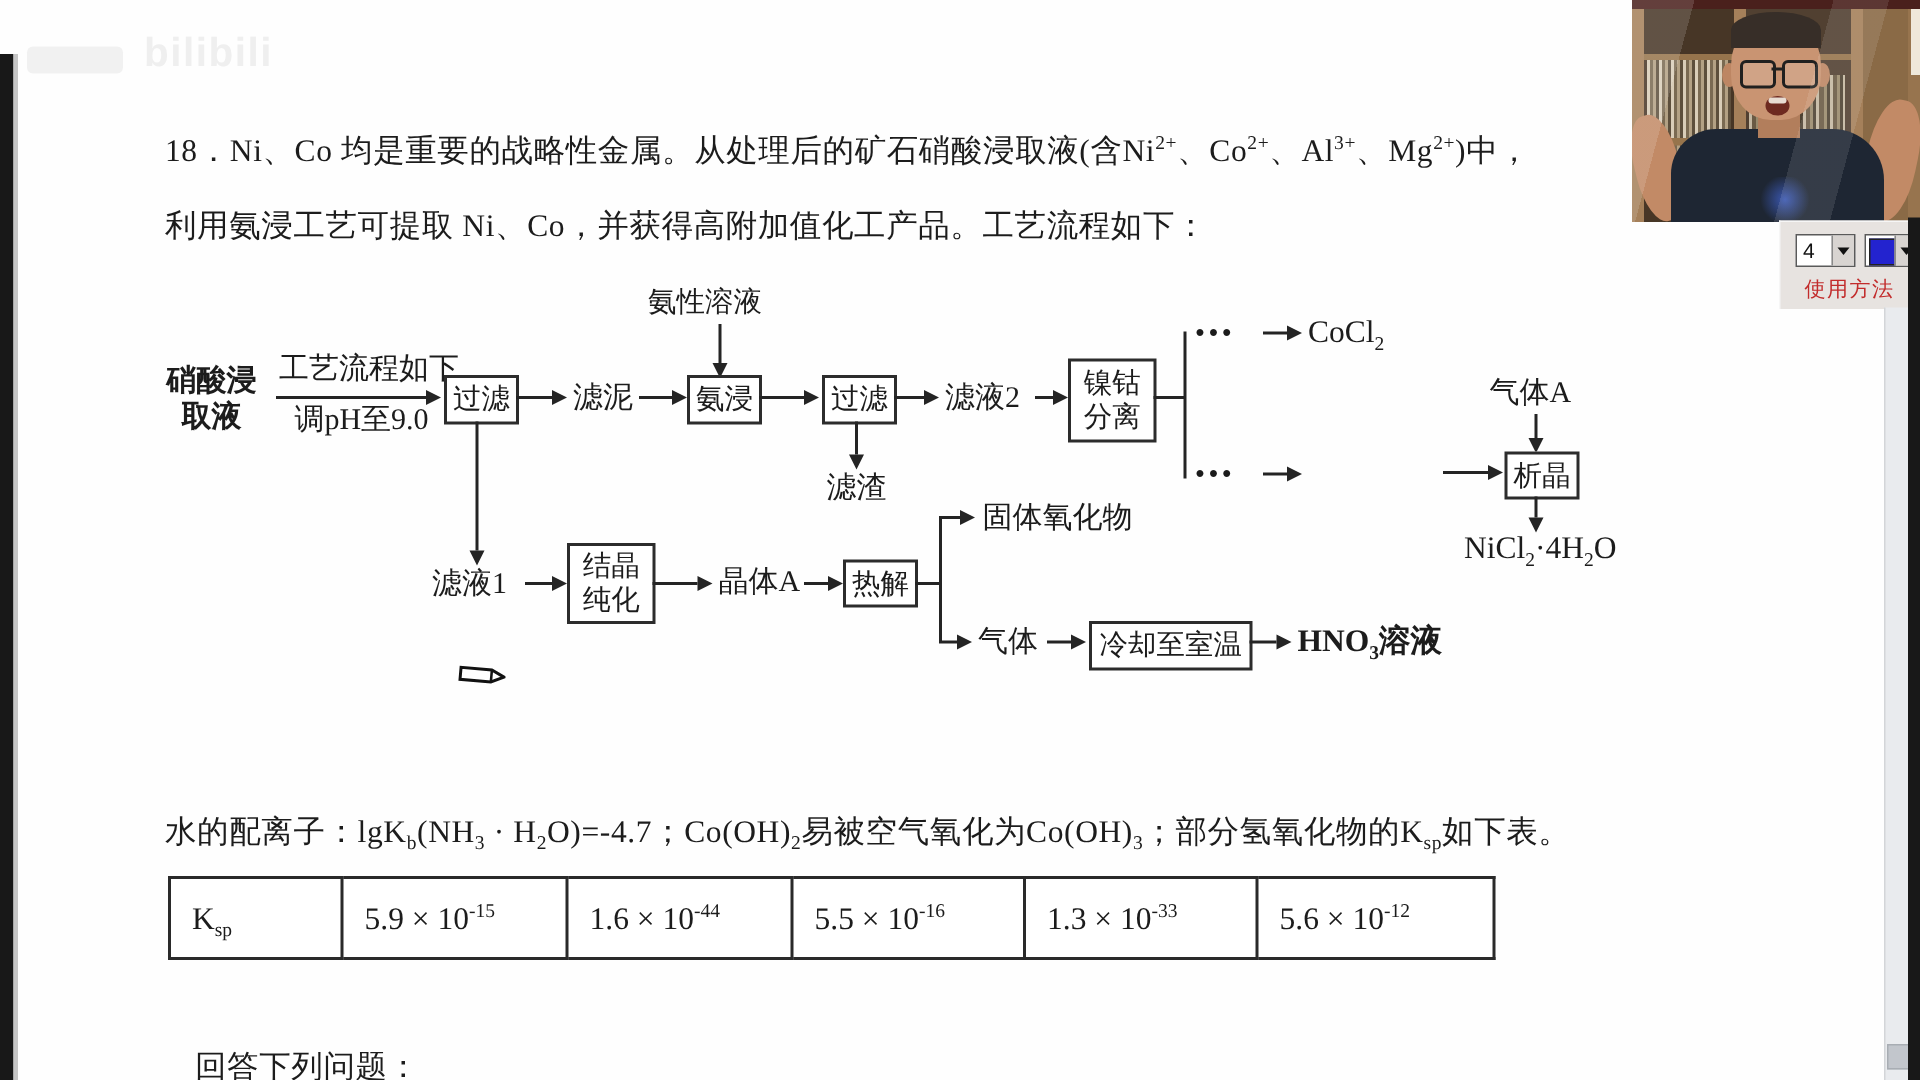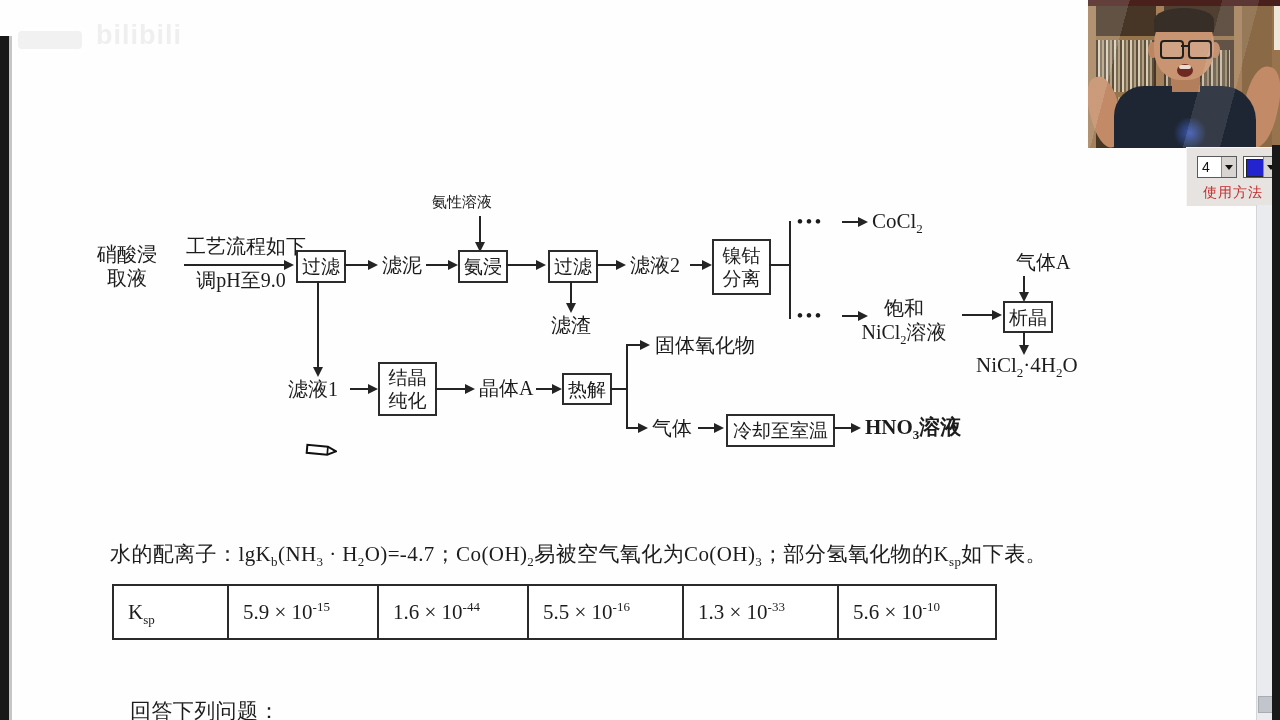--- a/index.html
+++ b/index.html
@@ -47,26 +47,28 @@
   .usage{position:absolute;left:0;top:36px;width:92px;text-align:center;font-size:14px;color:#c22b2b;letter-spacing:1px;}
   .pencil{position:absolute;left:303px;top:433px;width:34px;height:34px;}
 </style>
 </head>
 <body>
 
 <div class="stage">
 
   <div class="wm"><span class="blob"></span><span class="logo">bilibili</span></div>
 
-
-  <div class="flab" style="left:432px;top:190px;font-size:15px;">氨性溶液</div>
+  <div class="tline" style="left:110px;top:86px;">18．Ni、Co 均是重要的战略性金属。从处理后的矿石硝酸浸取液(含Ni<sup>2+</sup>、Co<sup>2+</sup>、Al<sup>3+</sup>、Mg<sup>2+</sup>)中，</div>
+  <div class="tline" style="left:110px;top:136px;">利用氨浸工艺可提取 Ni、Co，并获得高附加值化工产品。工艺流程如下：</div>
+
+  <div class="flab" style="left:432px;top:190px;font-size:19px;">氨性溶液</div>
   <div class="vl" style="left:479px;top:216px;height:26px;"></div>
   <div class="ad" style="left:475px;top:242px;"></div>
 
-  <div class="flab ctr" style="left:90px;top:242px;width:74px;"><span>硝酸浸</span><br><span>取液</span></div>
+  <div class="flab ctr" style="left:104px;top:242px;width:74px;font-weight:bold;"><span>硝酸浸</span><br><span>取液</span></div>
 
   <div class="flab ctr" style="left:186px;top:234px;width:110px;">工艺流程如下</div>
   <div class="hl" style="left:184px;top:264px;width:100px;"></div>
   <div class="ar" style="left:284px;top:260px;"></div>
   <div class="flab ctr" style="left:182px;top:268px;width:118px;">调pH至9.0</div>
 
   <div class="fbox" style="left:296px;top:250px;width:46px;height:29px;">过滤</div>
   <div class="hl" style="left:344px;top:264px;width:24px;"></div>
   <div class="ar" style="left:368px;top:260px;"></div>
   <div class="flab" style="left:382px;top:253px;">滤泥</div>
@@ -91,25 +93,24 @@
   <div class="vl" style="left:789px;top:221px;height:98px;"></div>
 
   <div class="dots" style="left:797px;top:212px;">•••</div>
   <div class="hl" style="left:842px;top:221px;width:16px;"></div>
   <div class="ar" style="left:858px;top:217px;"></div>
   <div class="flab" style="left:872px;top:209px;font-size:21px;">CoCl<sub>2</sub></div>
 
   <div class="dots" style="left:797px;top:306px;">•••</div>
   <div class="hl" style="left:842px;top:315px;width:16px;"></div>
   <div class="ar" style="left:858px;top:311px;"></div>
-  <div class="flab ctr" style="left:848px;top:296px;width:112px;"><span>饱和</span><br><span>NiCl<sub>2</sub>溶液</span></div>
   <div class="hl" style="left:962px;top:314px;width:30px;"></div>
   <div class="ar" style="left:992px;top:310px;"></div>
 
-  <div class="flab" style="left:1016px;top:250px;text-align:center;">气体A</div>
+  <div class="flab" style="left:993px;top:250px;text-align:center;">气体A</div>
   <div class="vl" style="left:1023px;top:276px;height:16px;"></div>
   <div class="ad" style="left:1019px;top:292px;"></div>
   <div class="fbox" style="left:1003px;top:301px;width:46px;height:28px;">析晶</div>
   <div class="vl" style="left:1023px;top:331px;height:14px;"></div>
   <div class="ad" style="left:1019px;top:345px;"></div>
   <div class="flab" style="left:976px;top:353px;font-size:21px;">NiCl<sub>2</sub>·4H<sub>2</sub>O</div>
 
   <div class="vl" style="left:570px;top:281px;height:22px;"></div>
   <div class="ad" style="left:566px;top:303px;"></div>
   <div class="flab" style="left:551px;top:313px;">滤渣</div>
@@ -163,21 +164,21 @@
         <col style="width:155px">
         <col style="width:158px">
     </colgroup>
     <tbody>
     <tr class="vrow">
       <td>K<sub>sp</sub></td>
       <td>5.9 × 10<sup>-15</sup></td>
       <td>1.6 × 10<sup>-44</sup></td>
       <td>5.5 × 10<sup>-16</sup></td>
       <td>1.3 × 10<sup>-33</sup></td>
-      <td>5.6 × 10<sup>-10</sup></td>
+      <td>5.6 × 10<sup>-12</sup></td>
     </tr>
   </tbody>
     </table>
 
   <div class="tline" style="left:130px;top:697px;">回答下列问题：</div>
 
   <div class="webcam">
     <div style="left:0;top:0;width:192px;height:6px;background:#4a201c;"></div>
     <div style="left:8px;top:6px;width:60px;height:142px;background:#473626;"></div>
     <div style="left:76px;top:6px;width:70px;height:142px;background:#514031;"></div>

